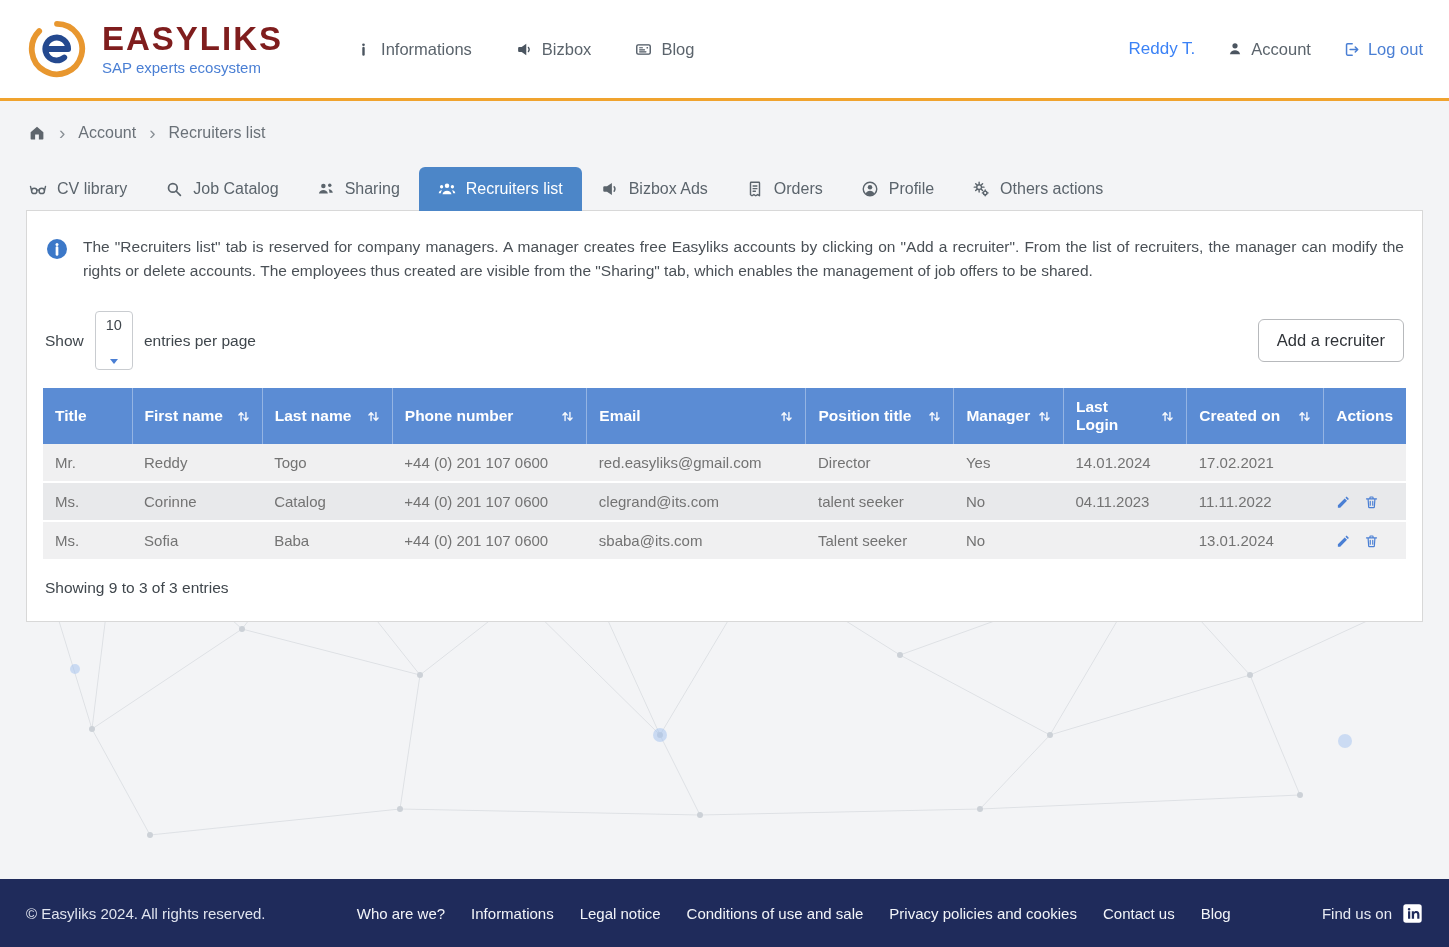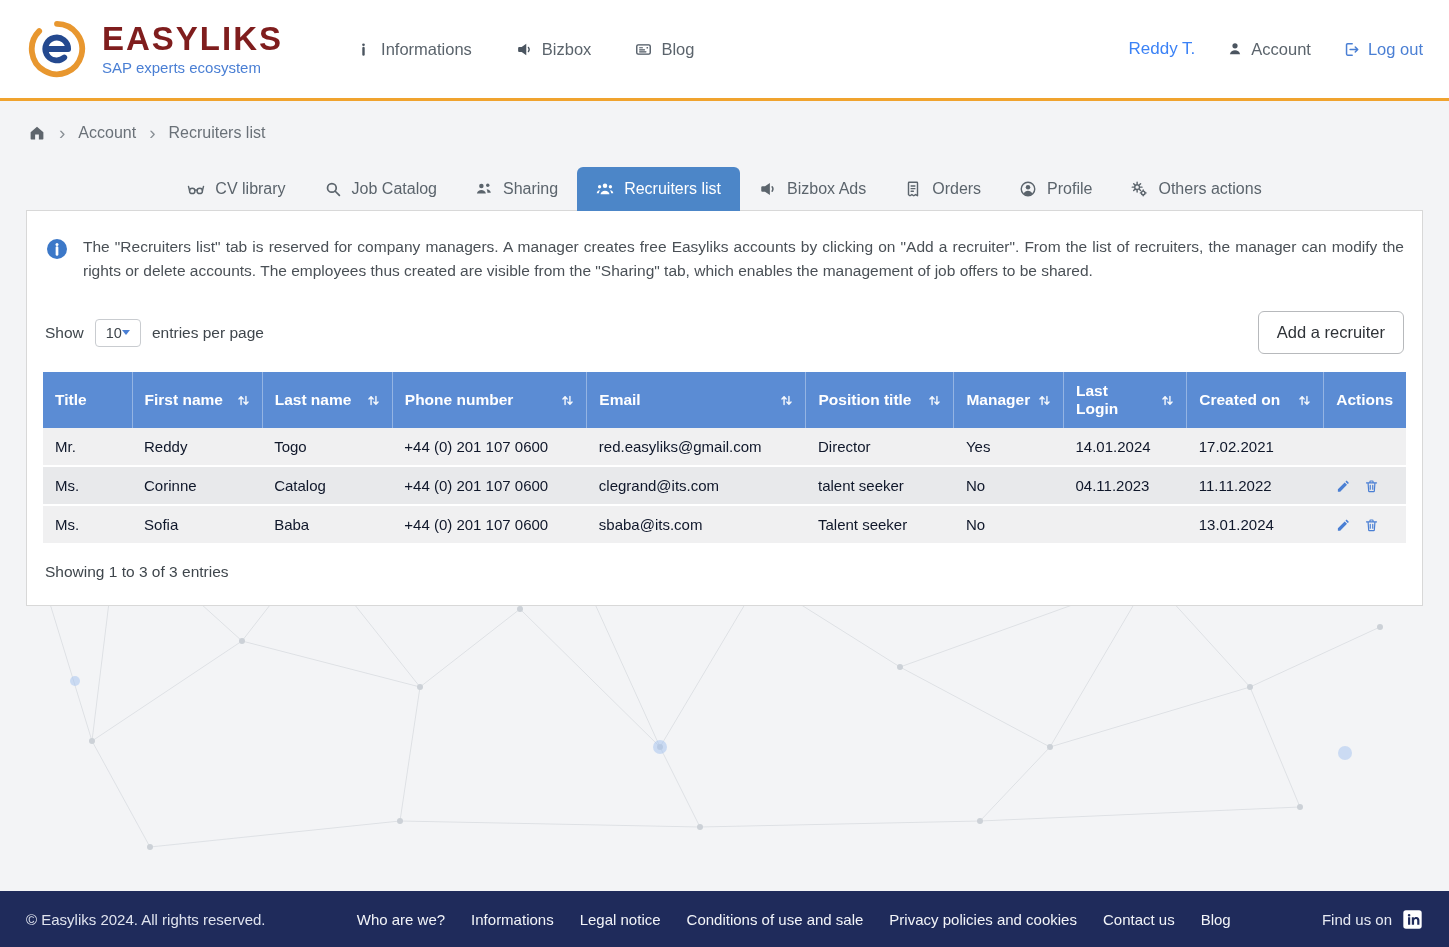--- a/index.html
+++ b/index.html
@@ -44,56 +44,56 @@
   .page-body { flex: 1; position: relative; display: flex; flex-direction: column; }
 
   .breadcrumb { display: flex; align-items: center; gap: 13px; padding: 22px 28px 16px; font-size: 16px; color: #6a7178; position: relative; z-index: 1; }
   .home-crumb { display: flex; cursor: pointer; }
   .home-crumb svg { width: 18px; height: 18px; color: #5f666d; }
   .crumb-sep::before { content: "\203A"; color: #8a9096; font-size: 19px; line-height: 1; }
   .crumb { cursor: pointer; }
   .crumb.current { cursor: default; }
 
   
-  .tabs { display: flex; padding: 0 38px; align-items: flex-end; position: relative; z-index: 2; margin-top: 8px; margin-bottom: -1px; justify-content: center; }
+  .tabs { display: flex; padding: 0 10px; align-items: flex-end; position: relative; z-index: 2; margin-top: 8px; margin-bottom: -1px; }
   .tab { display: flex; align-items: center; gap: 10px; padding: 13px 19px; font-size: 16px; color: #5b646c; cursor: pointer; border-radius: 6px 6px 0 0; white-space: nowrap; }
   .tab svg { width: 18px; height: 18px; flex-shrink: 0; }
   .tab.active { background: #4c86c8; color: #fff; }
 
   
   .card { margin: 0 26px; background: #fff; border: 1px solid #d8d8d8; padding: 22px 16px 24px; position: relative; z-index: 1; }
   .info-row { display: flex; gap: 14px; align-items: flex-start; padding: 2px 2px 0; }
   .info-row svg { width: 24px; height: 24px; flex-shrink: 0; margin-top: 2px; }
   .info-text { font-size: 15.5px; line-height: 1.55; color: #4a5056; text-align: justify; }
 
   .controls { display: flex; align-items: center; margin-top: 28px; padding: 0 2px; }
   .show-group { display: flex; align-items: center; gap: 11px; font-size: 15.5px; color: #3f464c; }
-  .page-size { display: flex; align-items: center; gap: 0; border: 1px solid #c9ccd0; border-radius: 4px; padding: 5px 10px; font-size: 14.5px; color: #3f464c; cursor: pointer; background: #fff; }
+  .page-size { display: flex; align-items: center; gap: 26px; border: 1px solid #c9ccd0; border-radius: 4px; padding: 5px 10px; font-size: 14.5px; color: #3f464c; cursor: pointer; background: #fff; flex-direction: column; }
   .caret { width: 0; height: 0; border-left: 4px solid transparent; border-right: 4px solid transparent; border-top: 5px solid #4a7fd4; }
   .add-btn { margin-left: auto; border: 1px solid #b7b9bc; background: #fff; border-radius: 6px; padding: 11px 18px; font-size: 16.5px; color: #2f3338; cursor: pointer; font-family: Liberation Sans, sans-serif; }
 
   table { width: 100%; border-collapse: collapse; margin-top: 18px; table-layout: fixed; }
   thead th { background: #5b8cd4; color: #fff; font-size: 15.5px; font-weight: 700; padding: 10px 12px; text-align: left; border-right: 1px solid rgba(255,255,255,0.35); cursor: pointer; }
   thead th:first-child, thead th:last-child { cursor: default; }
   thead th:last-child { border-right: none; }
   .th-inner { display: flex; align-items: center; justify-content: space-between; gap: 8px; }
   .sort-icon { width: 13px; height: 13px; flex-shrink: 0; opacity: 0.95; }
-  tbody td { font-size: 15px; color: #0f172a; padding: 10px 12px; border-bottom: 2px solid #fff; overflow: hidden; white-space: nowrap; }
+  tbody td { font-size: 15px; color: #737373; padding: 10px 12px; border-bottom: 2px solid #fff; overflow: hidden; white-space: nowrap; }
   tbody tr:nth-child(odd) { background: #f0f0f1; }
   tbody tr:nth-child(even) { background: #e8e9eb; }
   .row-actions { display: flex; gap: 13px; align-items: center; }
   .icon-btn { background: none; border: none; padding: 0; cursor: pointer; color: #4a7fd4; }
   .icon-btn svg { width: 15px; height: 16px; display: block; }
   .summary { margin-top: 18px; font-size: 15.5px; color: #3f464c; padding-left: 2px; }
 
   
   .bg-network { position: absolute; left: 0; right: 0; bottom: 0; width: 100%; height: 400px; z-index: 0; pointer-events: none; }
 
   
-  .footer { background: #1f2b5b; color: #e7eaf2; display: flex; align-items: center; padding: 0 26px; height: 56px; font-size: 15px; position: relative; z-index: 2; margin-top: auto; }
+  .footer { background: #1f2b5b; color: #e7eaf2; display: flex; align-items: center; padding: 0 26px; height: 68px; font-size: 15px; position: relative; z-index: 2; margin-top: auto; }
   .footer-links { display: flex; gap: 26px; margin: 0 auto; }
   .footer-link { color: #f2f4f8; cursor: pointer; white-space: nowrap; }
   .copyright { color: #dfe3ee; }
   .find-us { display: flex; align-items: center; gap: 10px; }
   .find-us svg { width: 21px; height: 21px; cursor: pointer; }
 </style>
 </head>
 <body>
 
 <header class="top-header">
@@ -461,21 +461,21 @@
       <svg viewBox="0 0 24 24" fill="none" stroke="currentColor" stroke-width="1.9" stroke-linecap="round" stroke-linejoin="round">
                     <path d="M4 7h16M9.5 7V5a1 1 0 0 1 1-1h3a1 1 0 0 1 1 1v2M6.5 7l1 13.2a1 1 0 0 0 1 .8h7a1 1 0 0 0 1-.8l1-13.2M10 11v6M14 11v6"></path>
                   </svg>
     </button>
   </span>
 </td>
           </tr>
         </tbody>
     </table>
 
-    <div class="summary">Showing 1 to 3 of 3 entries</div>
+    <div class="summary">Showing 9 to 3 of 3 entries</div>
   </section>
 </div>
 
 <footer class="footer">
   <span class="copyright">© Easyliks 2024. All rights reserved.</span>
   <div class="footer-links">
       <span class="footer-link">Who are we?</span>
       <span class="footer-link">Informations</span>
       <span class="footer-link">Legal notice</span>
       <span class="footer-link">Conditions of use and sale</span>

